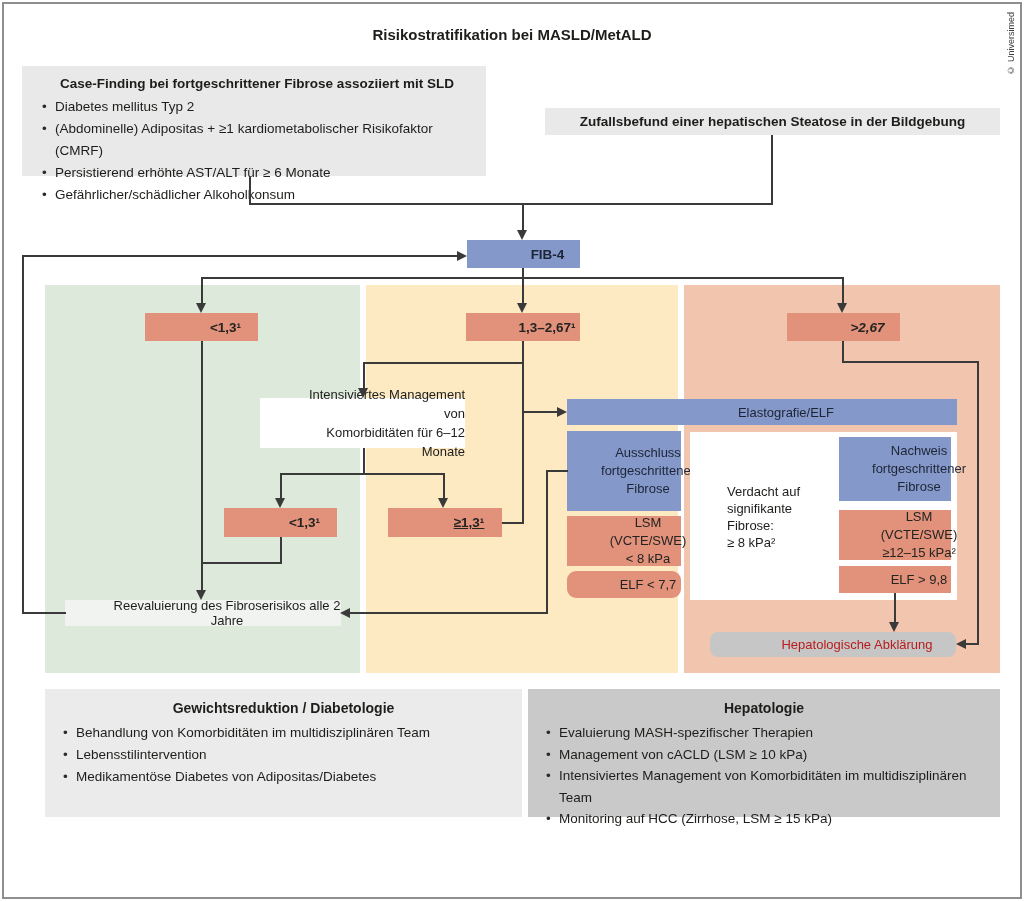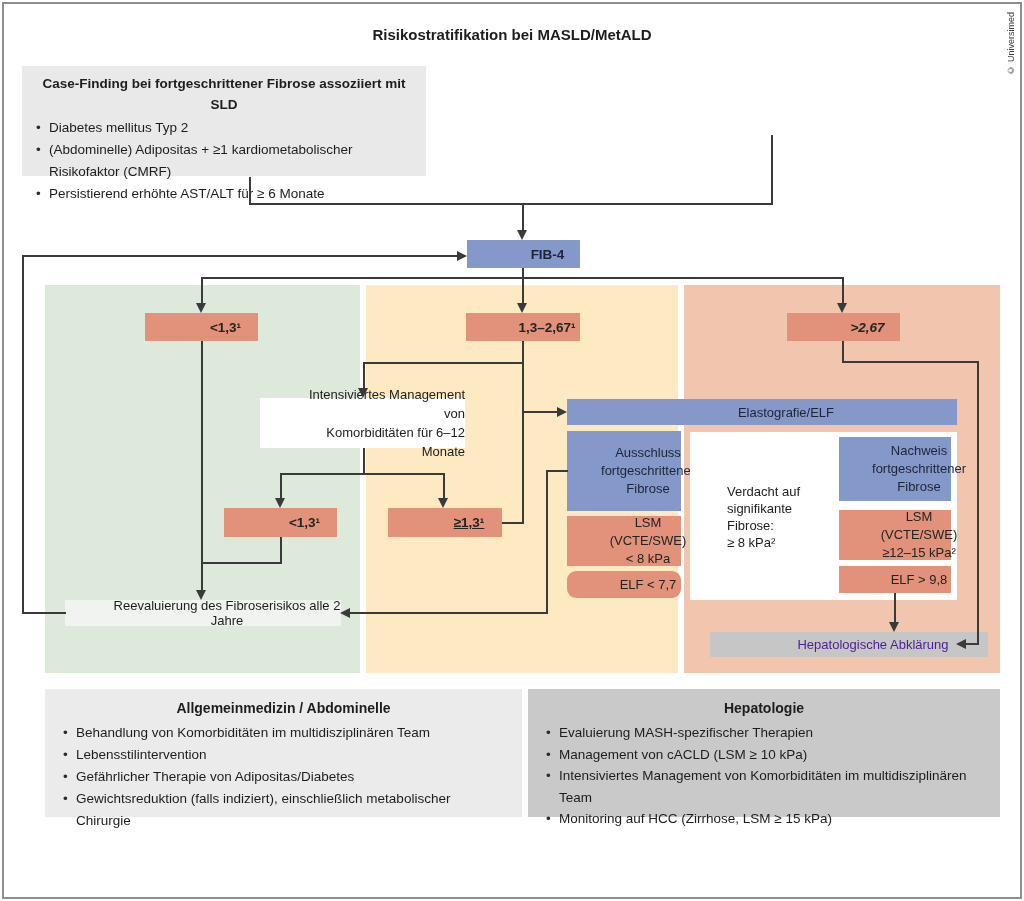--- a/index.html
+++ b/index.html
@@ -5,21 +5,21 @@
   html,body{margin:0;padding:0;background:#ffffff;}
   body{font-family:"Liberation Sans",sans-serif;color:#1d1d1b;}
   .stage{position:relative;width:1024px;height:901px;background:#fff;overflow:hidden;}
   .frame{position:absolute;left:2px;top:2px;width:1016px;height:893px;border:2px solid #8e8e8e;}
   .abs{position:absolute;}
   .pre{white-space:pre-line;}
   .main-title{position:absolute;top:26px;left:0;width:100%;text-align:center;font-size:15px;font-weight:bold;}
   .credit{position:absolute;top:12px;right:8px;font-size:9px;color:#3d3d3d;writing-mode:vertical-rl;transform:rotate(180deg);}
 
   .graybox{position:absolute;background:var(--light-gray-box);box-sizing:border-box;}
-  .case{left:22px;top:66px;width:404px;height:110px;padding:7px 10px 0 10px;}
+  .case{left:22px;top:66px;width:464px;height:110px;padding:7px 10px 0 16px;}
   .case .bt{font-size:13.5px;font-weight:bold;text-align:center;line-height:21px;margin-bottom:2px;}
   .li{position:relative;padding-left:17px;line-height:22px;font-size:13.5px;}
   .li::before{content:"\2022";position:absolute;left:4px;top:0;color:#2c2c2c;}
   .incidental{left:545px;top:108px;width:455px;height:27px;display:flex;align-items:center;justify-content:center;font-size:13.5px;font-weight:bold;}
 
   .col{position:absolute;top:285px;height:388px;}
   .col-green{left:45px;width:315px;background:var(--green-column);}
   .col-yellow{left:366px;width:312px;background:var(--yellow-column);}
   .col-salmon{left:684px;width:316px;background:var(--salmon-column);}
 
@@ -39,21 +39,21 @@
   .reeval{left:65px;top:600px;width:276px;height:26px;background:var(--reeval-box);font-size:13px;}
   .elasto{left:567px;top:399px;width:390px;height:26px;font-size:13px;}
   .excl-t{left:567px;top:431px;width:114px;height:80px;}
   .excl-lsm{left:567px;top:516px;width:114px;height:50px;}
   .excl-elf{left:567px;top:571px;width:114px;height:27px;border-radius:9px;}
   .white-ct{left:690px;top:432px;width:267px;height:168px;background:#ffffff;}
   .suspicion{left:727px;top:483px;width:110px;font-size:13px;line-height:17px;text-align:left;}
   .conf-t{left:839px;top:437px;width:112px;height:64px;}
   .conf-lsm{left:839px;top:510px;width:112px;height:50px;}
   .conf-elf{left:839px;top:566px;width:112px;height:27px;}
-  .referral{left:710px;top:632px;width:278px;height:25px;background:var(--referral-gray-box);font-size:13px;color:#4c1d95;}
+  .referral{left:710px;top:632px;width:246px;height:25px;background:var(--referral-gray-box);font-size:13px;color:#b91c1c;border-radius:8px;}
 
   .panel{position:absolute;top:689px;height:128px;box-sizing:border-box;padding:9px 14px 0 14px;}
   .panel-left{left:45px;width:477px;background:var(--panel-left-bg);}
   .panel-right{left:528px;width:472px;background:var(--panel-right-bg);}
   .panel .pt{font-size:14px;font-weight:bold;text-align:center;line-height:21px;margin-bottom:3px;}
   .panel-right .li{line-height:21.5px;}
 
   .footnotes{position:absolute;left:22px;top:845px;width:720px;font-size:13px;line-height:19px;color:#222;}
 
   .ln{position:absolute;background:var(--line);}
@@ -73,21 +73,23 @@
 
   <div class="col col-green"></div>
   <div class="col col-yellow"></div>
   <div class="col col-salmon"></div>
 
   <div class="graybox case">
     <div class="bt">Case-Finding bei fortgeschrittener Fibrose assoziiert mit SLD</div>
     <div class="li">Diabetes mellitus Typ 2</div>
     <div class="li">(Abdominelle) Adipositas + ≥1 kardiometabolischer Risikofaktor (CMRF)</div>
     <div class="li">Persistierend erhöhte AST/ALT für ≥ 6 Monate</div>
+    <div class="li">Gefährlicher/schädlicher Alkoholkonsum</div>
   </div>
+  <div class="graybox incidental">Zufallsbefund einer hepatischen Steatose in der Bildgebung</div>
 
   <div class="box blue bold fib4">FIB-4</div>
   <div class="box salmon bold b-low">&lt;1,3¹</div>
   <div class="box salmon bold b-mid">1,3–2,67¹</div>
   <div class="box salmon bold b-high">&gt;2,67</div>
 
   <div class="box mgmt pre">Intensiviertes Management von
 Komorbiditäten für 6–12 Monate</div>
   <div class="box salmon bold r-low">&lt;1,3¹</div>
   <div class="box salmon bold r-high">≥1,3¹</div>
@@ -108,25 +110,24 @@
 ≥ 8 kPa²</div>
   <div class="box blue fs13 conf-t pre">Nachweis
 fortgeschrittener
 Fibrose</div>
   <div class="box salmon fs13 conf-lsm pre">LSM (VCTE/SWE)
 ≥12–15 kPa²</div>
   <div class="box salmon fs13 conf-elf">ELF &gt; 9,8</div>
   <div class="box referral">Hepatologische Abklärung</div>
 
   <div class="panel panel-left">
-    <div class="pt">Allgemeinmedizin / Abdominelle</div>
+    <div class="pt">Gewichtsreduktion / Diabetologie</div>
     <div class="li">Behandlung von Komorbiditäten im multidisziplinären Team</div>
     <div class="li">Lebensstilintervention</div>
-    <div class="li">Gefährlicher Therapie von Adipositas/Diabetes</div>
-    <div class="li">Gewichtsreduktion (falls indiziert), einschließlich metabolischer Chirurgie</div>
+    <div class="li">Medikamentöse Diabetes von Adipositas/Diabetes</div>
   </div>
   <div class="panel panel-right">
     <div class="pt">Hepatologie</div>
     <div class="li">Evaluierung MASH-spezifischer Therapien</div>
     <div class="li">Management von cACLD (LSM ≥ 10 kPa)</div>
     <div class="li">Intensiviertes Management von Komorbiditäten im multidisziplinären Team</div>
     <div class="li">Monitoring auf HCC (Zirrhose, LSM ≥ 15 kPa)</div>
   </div>
 
 

